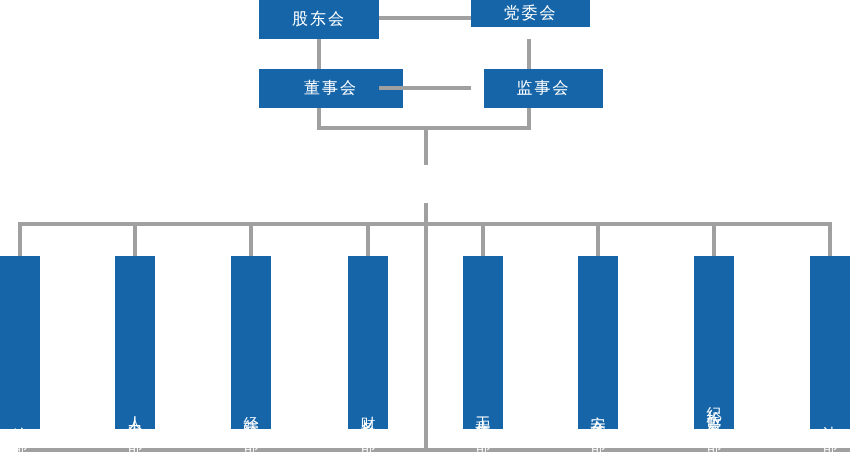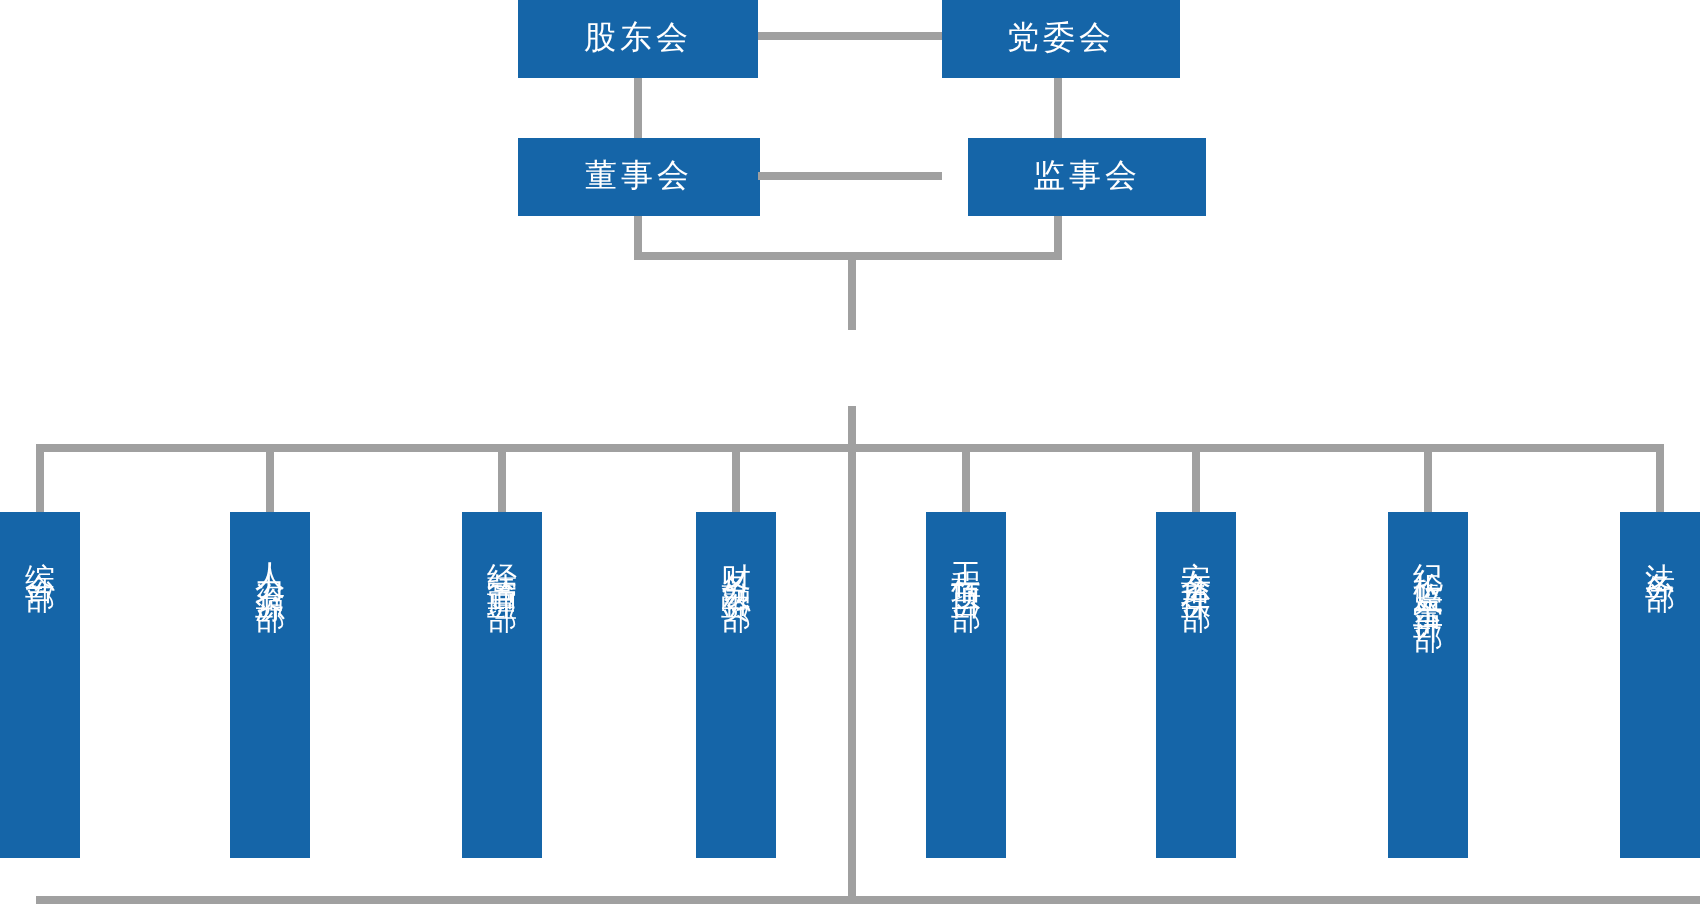--- a/index.html
+++ b/index.html
@@ -12,37 +12,38 @@
     padding: 0;
     background: #ffffff;
     font-family: "DejaVu Sans", "Liberation Sans", sans-serif;
   }
   .canvas {
     position: relative;
     width: 850px;
     height: 455px;
     background: var(--white);
     overflow: hidden;
+    text-align: right;
   }
   
   .node {
     position: absolute;
     background: var(--blue);
     color: #ffffff;
     display: flex;
     align-items: center;
     justify-content: center;
     font-size: 16px;
     letter-spacing: 2px;
     box-sizing: border-box;
   }
   
   .n-shareholders { left: 259px; top: 0;    width: 120px; height: 39px; }
-  .n-party        { left: 471px; top: 0;    width: 119px; height: 39px; }
-  .n-board        { left: 259px; top: 69px; width: 121px; height: 39px; }
+  .n-party        { left: 471px; top: 0;    width: 119px; height: 27px; }
+  .n-board        { left: 259px; top: 69px; width: 144px; height: 39px; }
   .n-supervisors  { left: 471px; top: 69px; width: 119px; height: 39px; margin-left: 13px; }
   .n-manager      { left: 367px; top: 165px; width: 119px; height: 38px; }
 
   
   .dept {
     position: absolute;
     top: 256px;
     width: 40px;
     height: 173px;
     background: var(--blue);

